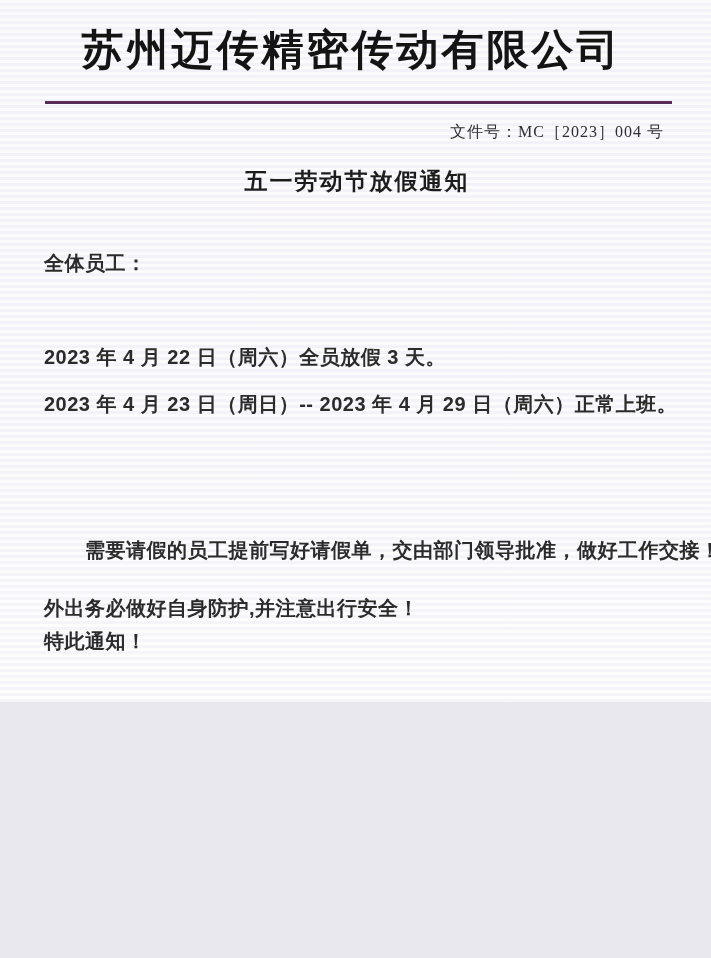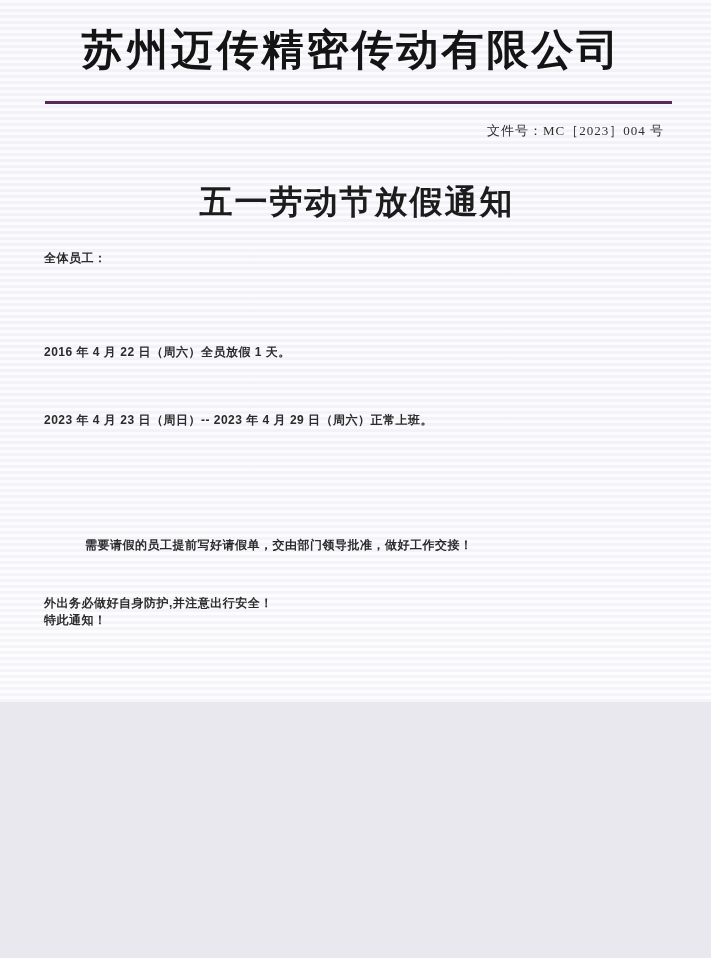--- a/index.html
+++ b/index.html
@@ -24,30 +24,30 @@
     text-align:center;
     font-size:42px;font-weight:600;letter-spacing:3px;
     color:#141414;
   }
   .divider{
     position:absolute;top:101px;left:45px;width:627px;height:3px;
     background:#582a58;
   }
   .doc-number{
     position:absolute;top:122px;right:47px;
-    font-size:13px;font-weight:500;letter-spacing:1px;color:#2e2e2e;
+    font-size:16px;font-weight:500;letter-spacing:1px;color:#2e2e2e;
   }
   .notice-title{
-    position:absolute;top:180px;left:0;right:10px;
+    position:absolute;top:166px;left:0;right:10px;
     text-align:center;
-    font-size:33px;font-weight:800;letter-spacing:2px;color:#1c1c1c;margin-left:13px;
+    font-size:23px;font-weight:800;letter-spacing:2px;color:#1c1c1c;margin-left:13px;
   }
   .body-line{
     position:absolute;left:44px;
-    font-size:12px;font-weight:700;letter-spacing:0.5px;
+    font-size:20px;font-weight:700;letter-spacing:0.5px;
     color:#2b2b2b;white-space:nowrap;
   }
   .indent{left:85px;}
   .sig-block{
     position:absolute;top:814px;right:44px;
     text-align:right;color:#1e1e1e;
   }
   .sig-company{font-size:25px;font-weight:600;letter-spacing:1.5px;line-height:32px;}
   .sig-dept{font-size:25px;font-weight:600;letter-spacing:12px;line-height:31px;margin-right:-8px;}
   .sig-date{font-size:23px;font-weight:600;letter-spacing:1px;line-height:30px;}
@@ -67,31 +67,31 @@
 
   <div class="divider"></div>
 
   <div class="doc-number serif">文件号：MC［2023］004 号</div>
 
   <div class="notice-title sans">五一劳动节放假通知</div>
 
   <div class="body-line" style="top:250px">全体员工：</div>
 
 
-  <div class="body-line" style="top:344px">2016 年 4 月 22 日（周六）全员放假 1 天。</div>
+  <div class="body-line" style="top:344px">2023 年 4 月 22 日（周六）全员放假 3 天。</div>
 
-  <div class="body-line" style="top:412px">2023 年 4 月 23 日（周日）-- 2023 年 4 月 29 日（周六）正常上班。</div>
+  <div class="body-line" style="top:391px">2023 年 4 月 23 日（周日）-- 2023 年 4 月 29 日（周六）正常上班。</div>
 
 
 
   <div class="body-line indent" style="top:537px">需要请假的员工提前写好请假单，交由部门领导批准，做好工作交接！</div>
 
   <div class="body-line" style="top:595px">外出务必做好自身防护,并注意出行安全！</div>
 
-  <div class="body-line" style="top:612px">特此通知！</div>
+  <div class="body-line" style="top:628px">特此通知！</div>
 
   <div class="sig-block serif">
     <div class="sig-company">苏州迈传精密传动有限公司</div>
     <div class="sig-dept">人事行政部</div>
     <div class="sig-date">2023年4月20日</div>
   </div>
 
   <div class="stamp">
     <svg viewBox="0 0 130 130" width="132" height="132">
       <circle cx="65" cy="65" r="58.5" fill="none" stroke="#e1251b" stroke-width="5.5"></circle>

